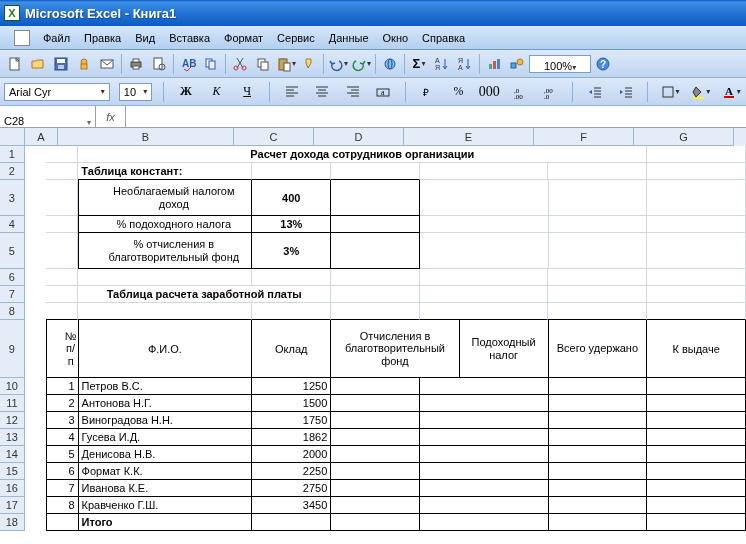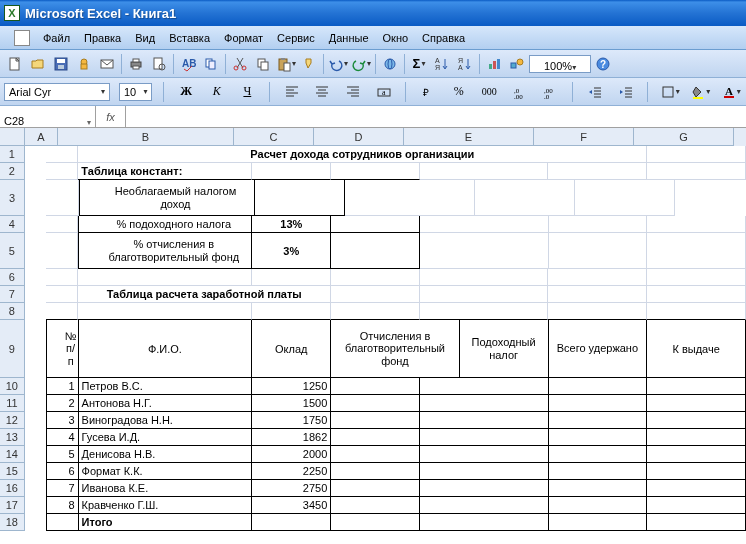--- a/index.html
+++ b/index.html
@@ -268,21 +268,21 @@
   <div class="tb-sep"></div>
   <div class="fmt-btn">
       <svg width="14" height="14">
         <text x="2" y="11" font-size="10">₽</text>
       </svg>
     </div>
   <div class="fmt-btn">
       <span style="font-size:12px;">%</span>
     </div>
   <div class="fmt-btn">
-      <span style="font-size:10px;">000</span>
+      <span style="font-size:14px;">000</span>
     </div>
   <div class="fmt-btn">
       <svg width="14" height="14">
         <text x="1" y="8" font-size="7">,0</text>
         <text x="1" y="14" font-size="7">,00</text>
       </svg>
     </div>
   <div class="fmt-btn">
       <svg width="14" height="14">
         <text x="1" y="8" font-size="7">,00</text>
@@ -362,20 +362,21 @@
       <div class="cell c-D bk-b"></div>
       <div class="cell c-E"></div>
       <div class="cell c-F"></div>
       <div class="cell c-G"></div>
     </div>
 
     <div class="row tall3">
       <div class="row-h">3</div>
       <div class="cell c-A"></div>
       <div class="cell c-B bk-l bk-r bk-b center wrap">Необлагаемый налогом доход</div>
+      <div class="cell c-C bk-r bk-b center bold">400</div>
       <div class="cell c-D bk-r bk-b"></div>
       <div class="cell c-E"></div>
       <div class="cell c-F"></div>
       <div class="cell c-G"></div>
     </div>
 
     <div class="row">
       <div class="row-h">4</div>
       <div class="cell c-A"></div>
       <div class="cell c-B bk-l bk-r bk-b center">% подоходного налога</div>

